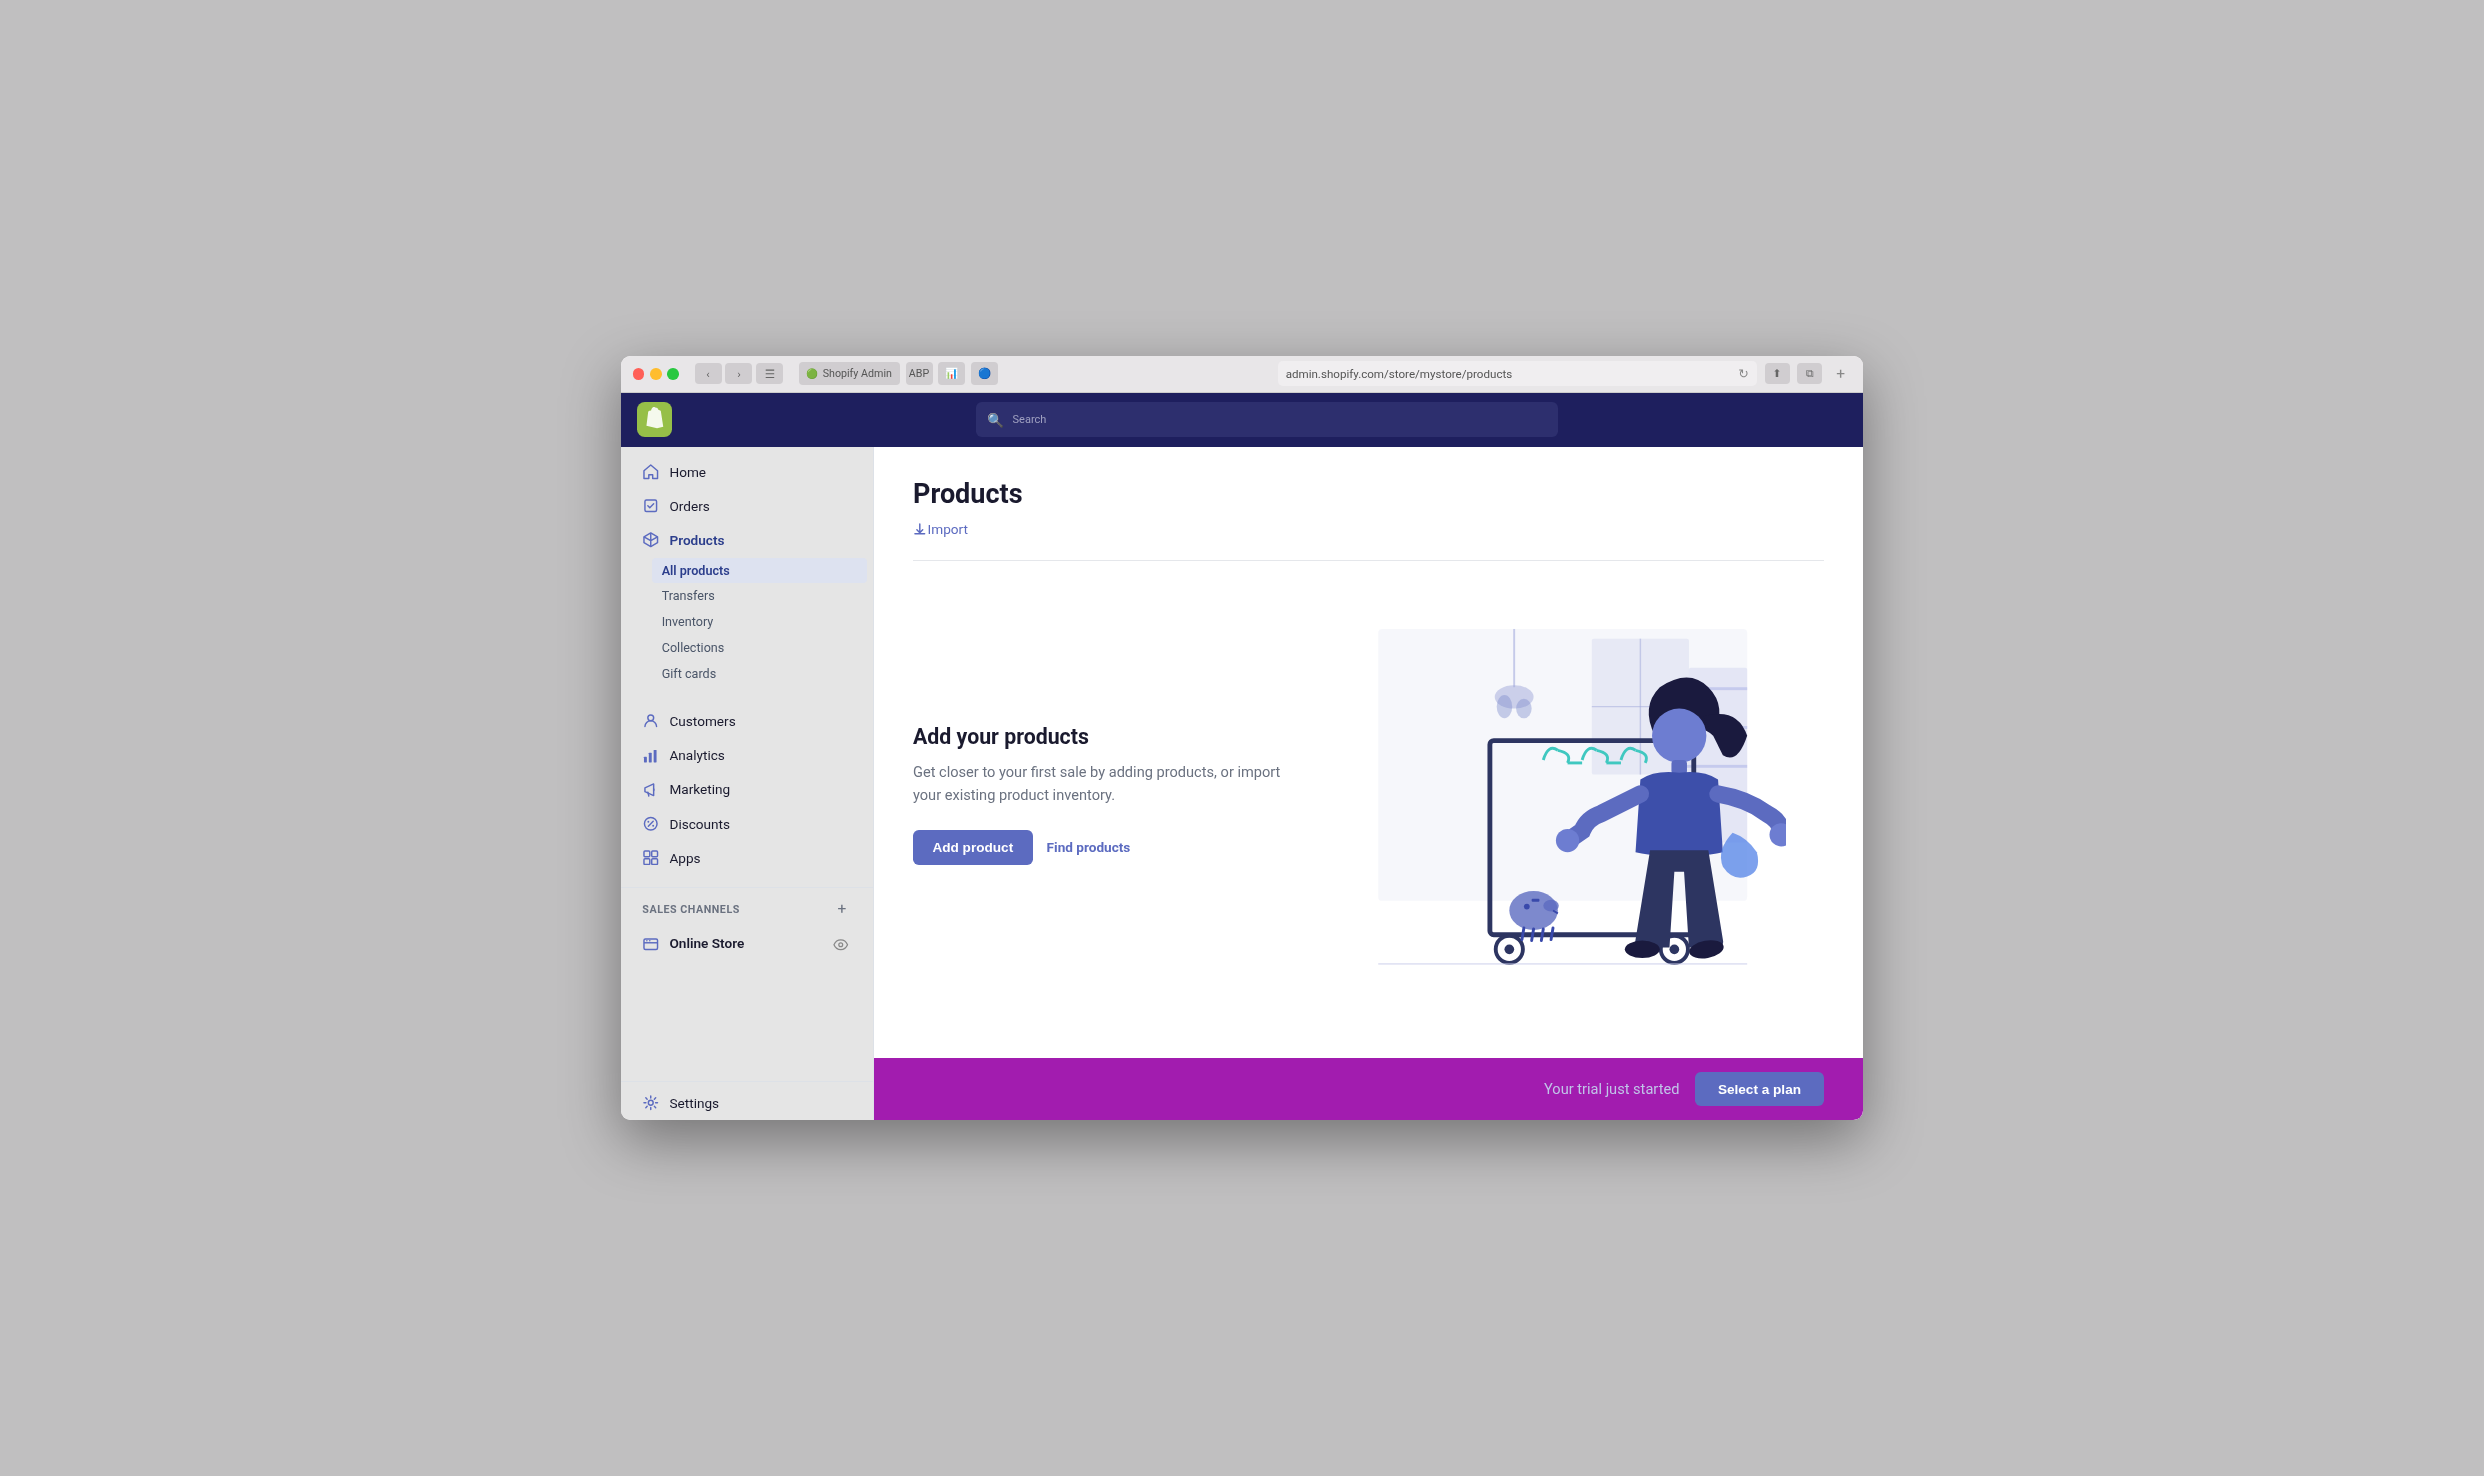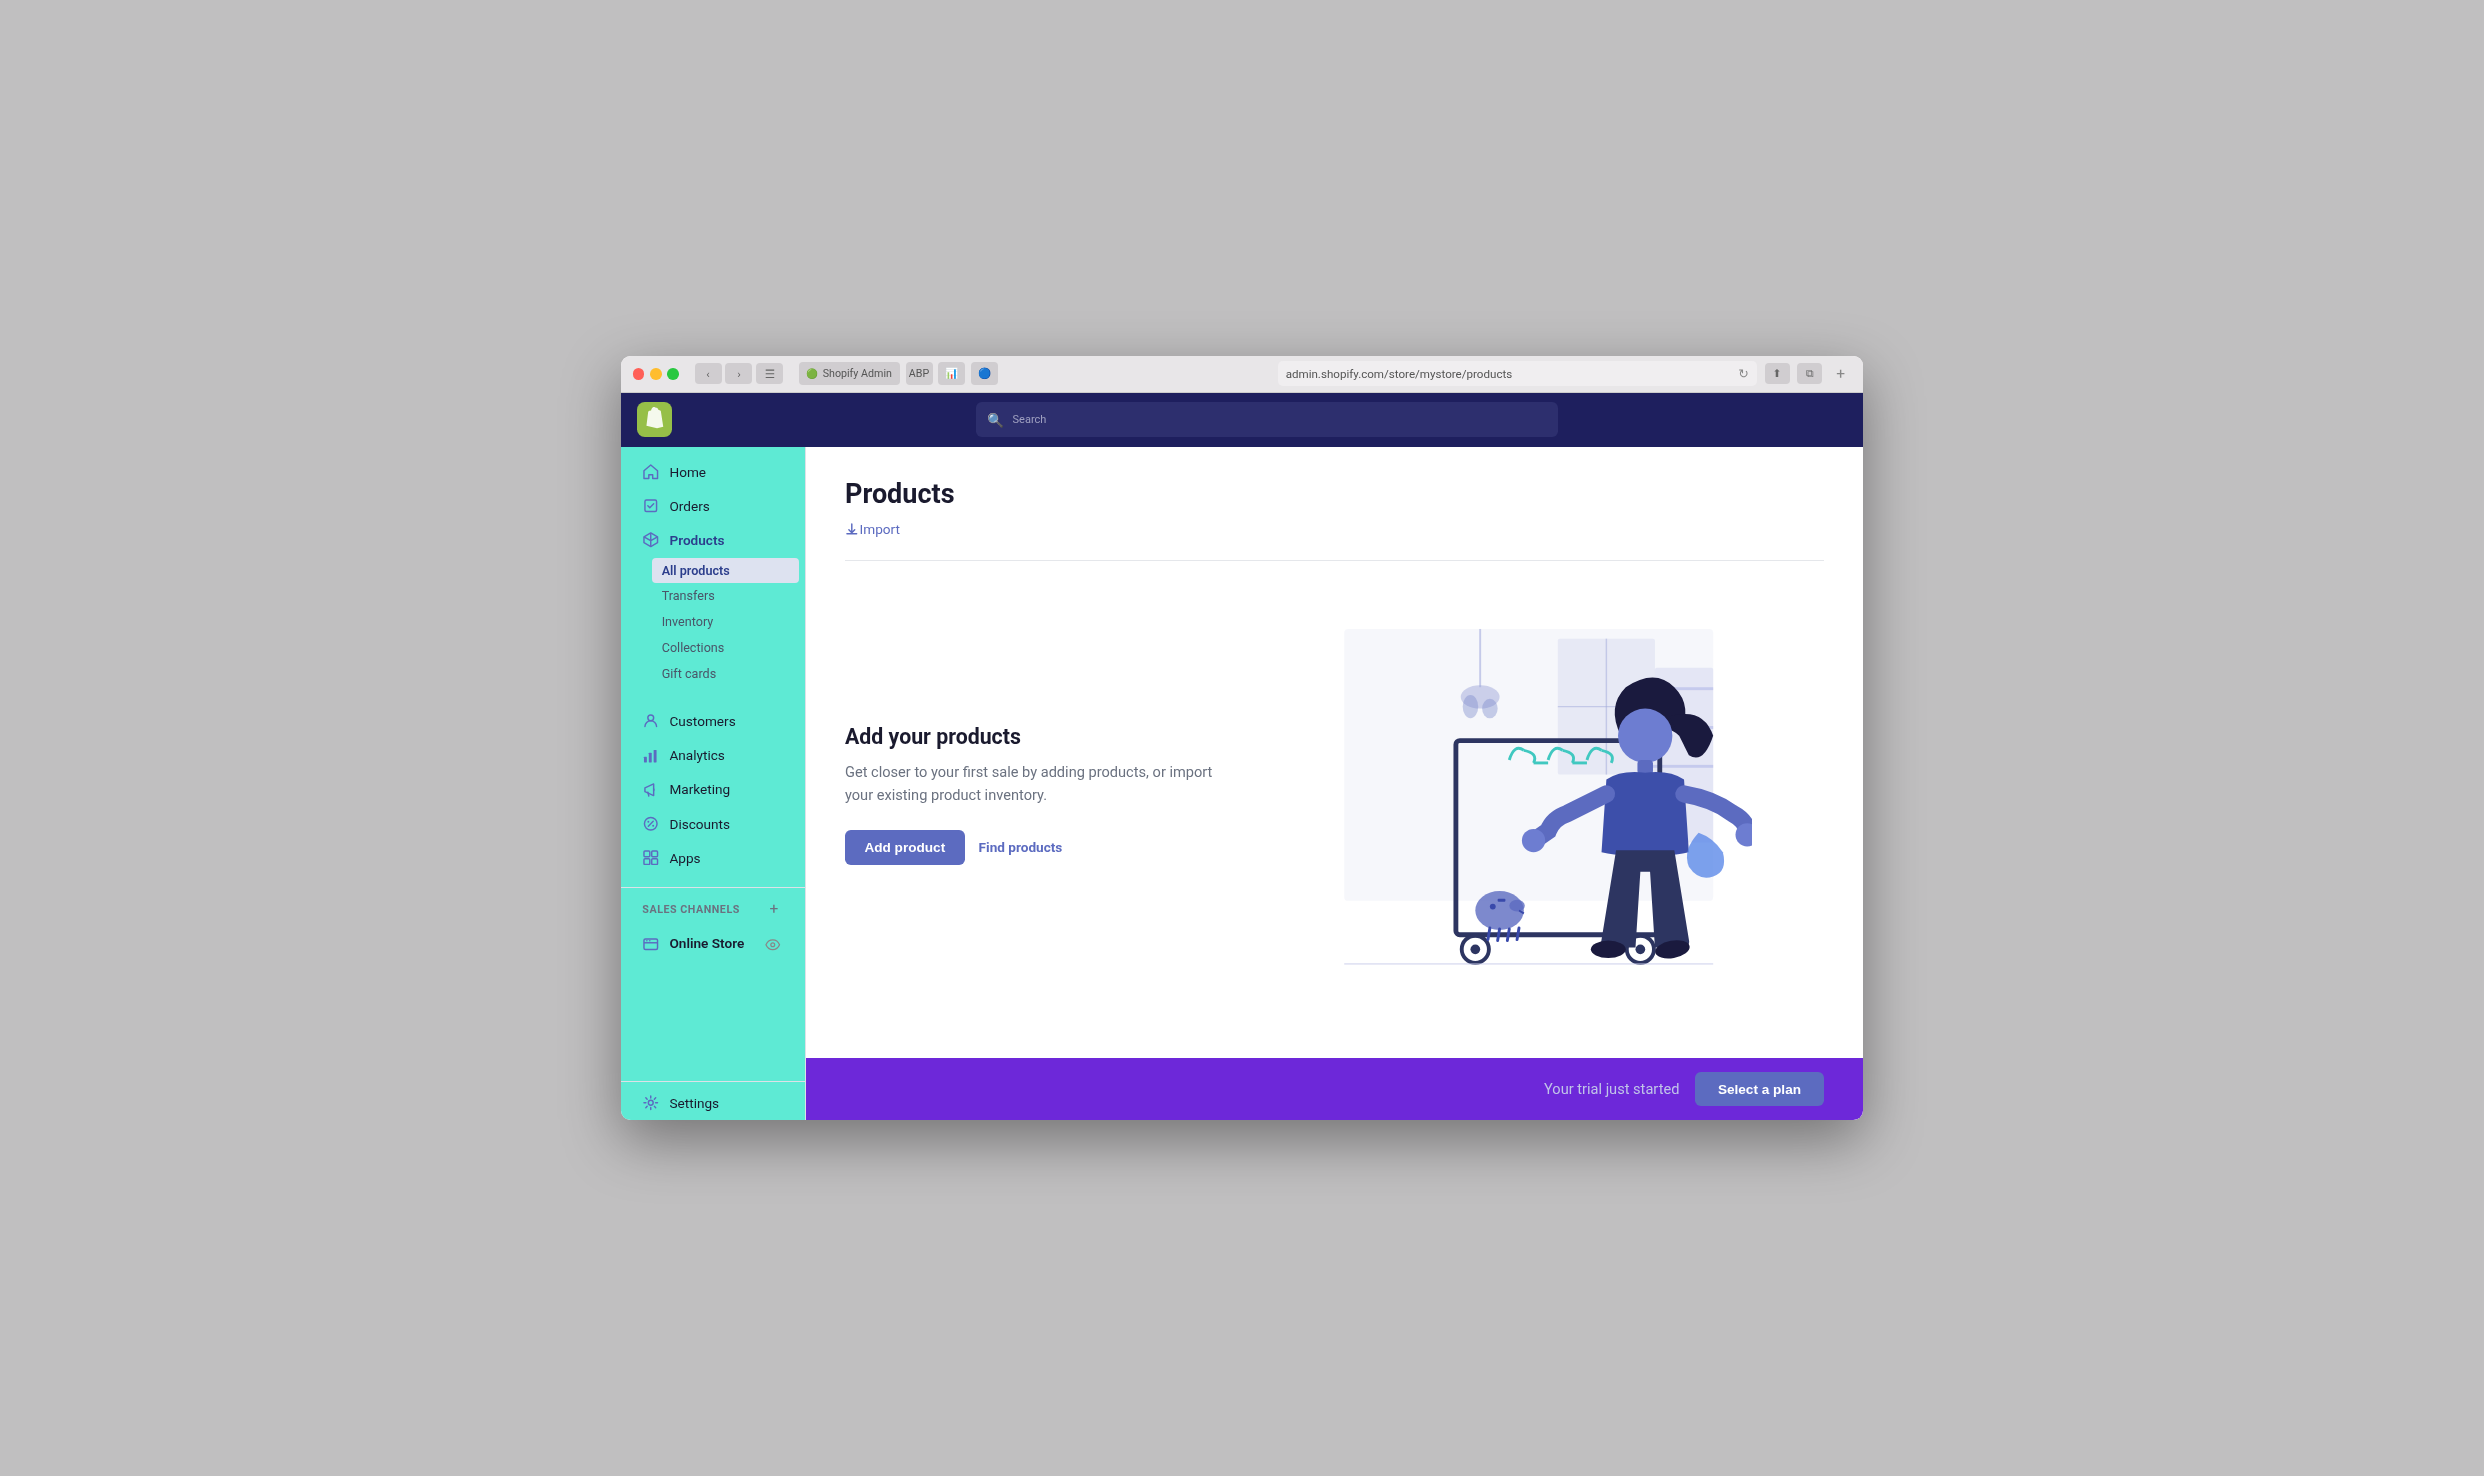--- a/index.html
+++ b/index.html
@@ -183,22 +183,22 @@
 
     
     .main-layout {
       display: flex;
       flex: 1;
       overflow: hidden;
     }
 
     
     .sidebar {
-      width: 185px;
-      background: #5eead4;
+      width: 253px;
+      background: #e5e5e5;
       border-right: 1px solid #dde1e7;
       display: flex;
       flex-direction: column;
       overflow-y: auto;
       flex-shrink: 0;
     }
 
     .sidebar-section {
       padding: 7.8px 0;
     }
@@ -393,21 +393,21 @@
     }
 
     
     .illustration-svg {
       width: 466px;
       height: 408px;
     }
 
     
     .bottom-bar {
-      background: #6d28d9;
+      background: #a21caf;
       height: 62px;
       display: flex;
       align-items: center;
       justify-content: flex-end;
       padding: 0 39px;
       gap: 15.5px;
     }
 
     .trial-text {
       color: #c0c4e8;

